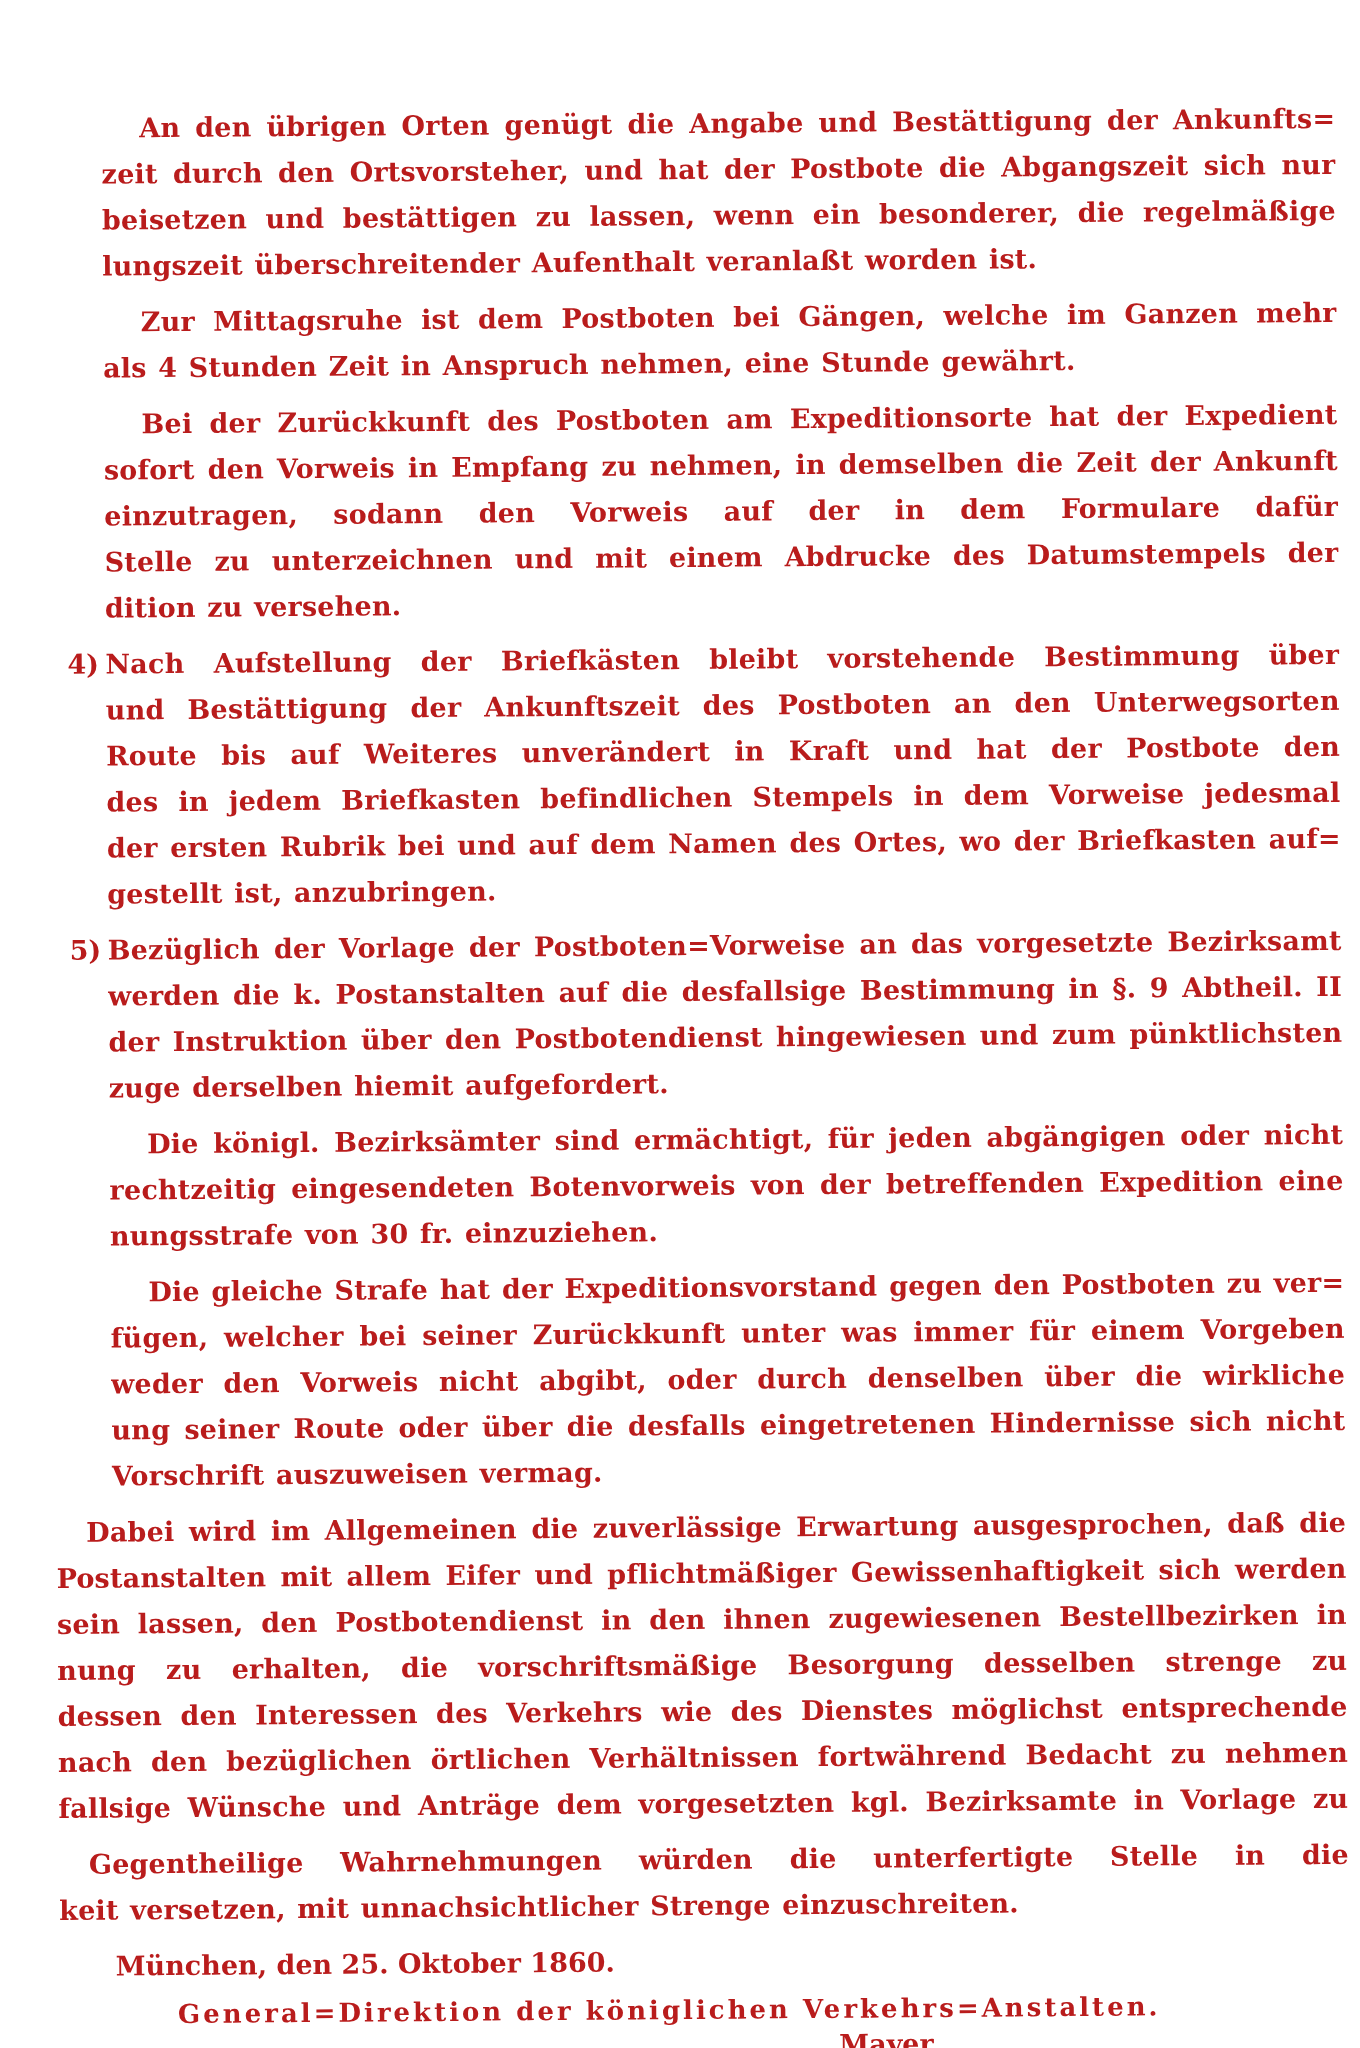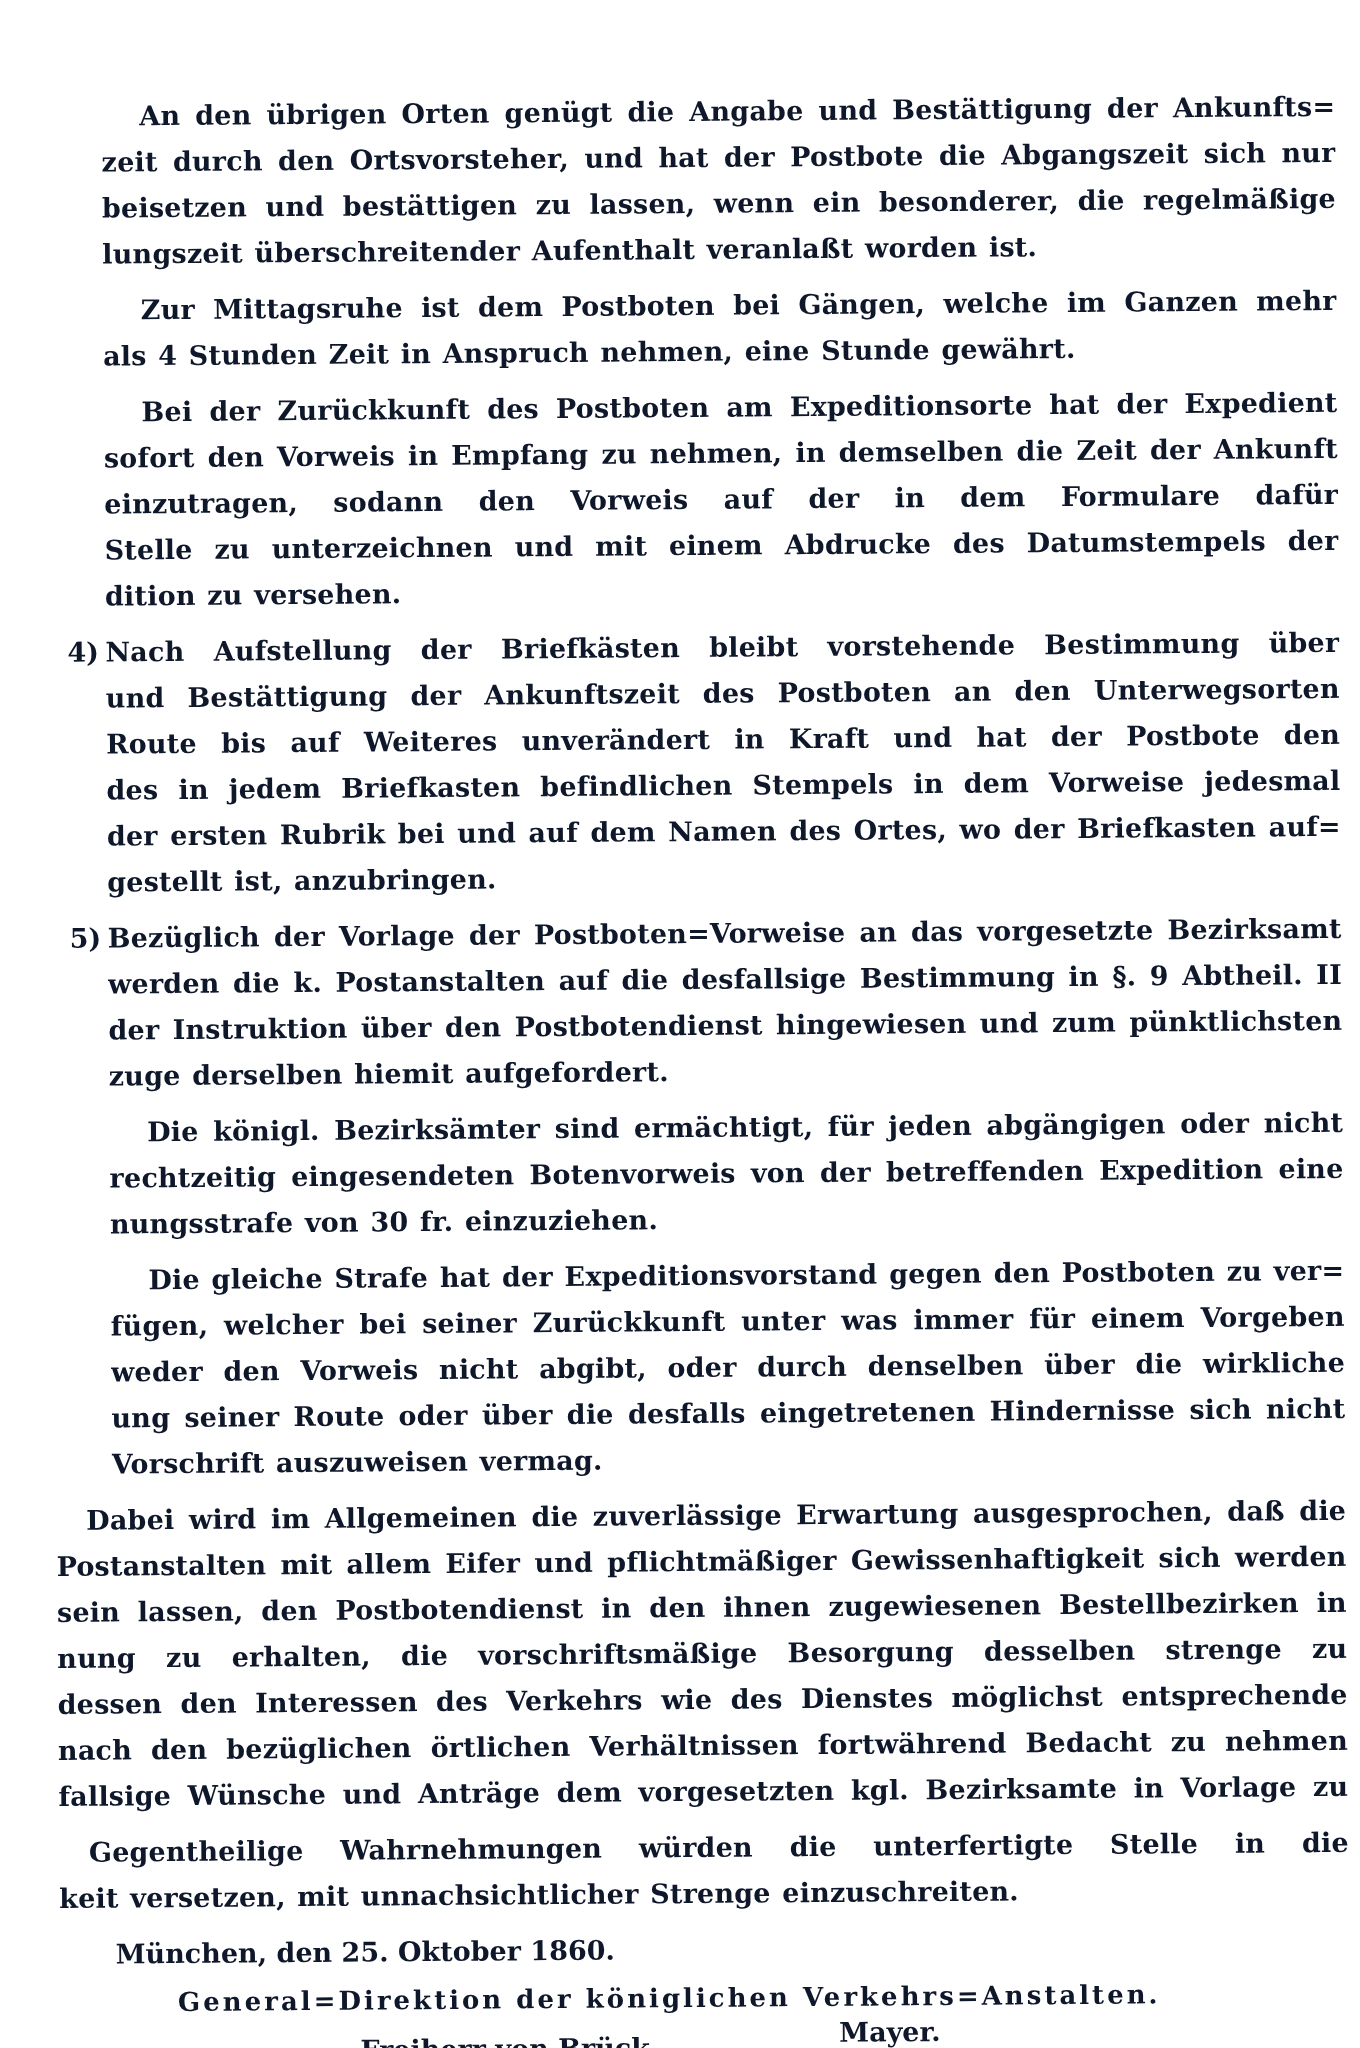--- a/index.html
+++ b/index.html
@@ -3,26 +3,26 @@
 <meta charset="utf-8">
 <style>
   html, body {
     margin: 0; padding: 0;
     width: 1360px; height: 2048px;
     background: #ffffff;
     overflow: hidden;
   }
   .page {
     position: absolute;
-    left: 0; top: 0;
+    left: 0; top: 12px;
     width: 1360px; height: 1542px;
     background: #ffffff;
     font-family: "DejaVu Serif", serif;
     font-weight: 700;
-    color: #0f172a;
+    color: #b91c1c;
   }
   .doc {
     position: absolute;
     left: 45px; top: 94px;
     width: 1290px;
     transform: rotate(-0.45deg);
     transform-origin: 0 0;
   }
   .ln {
     font-size: 27px;

